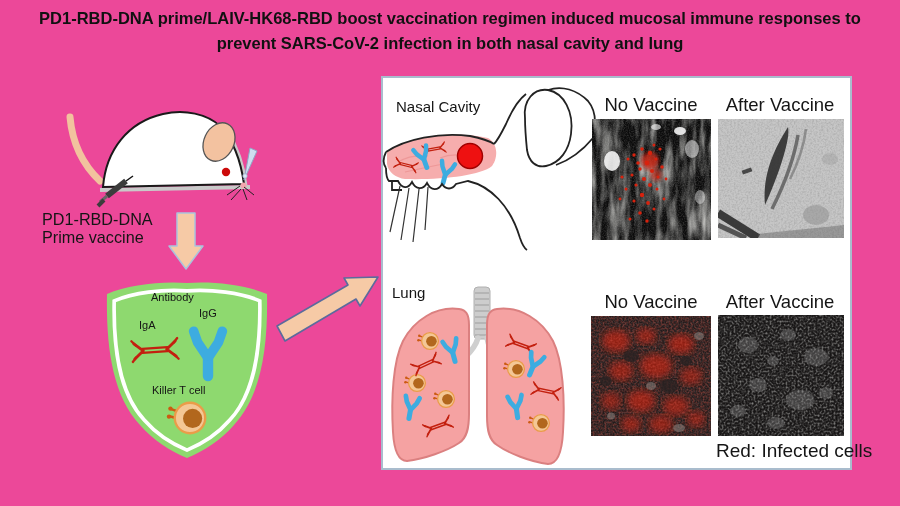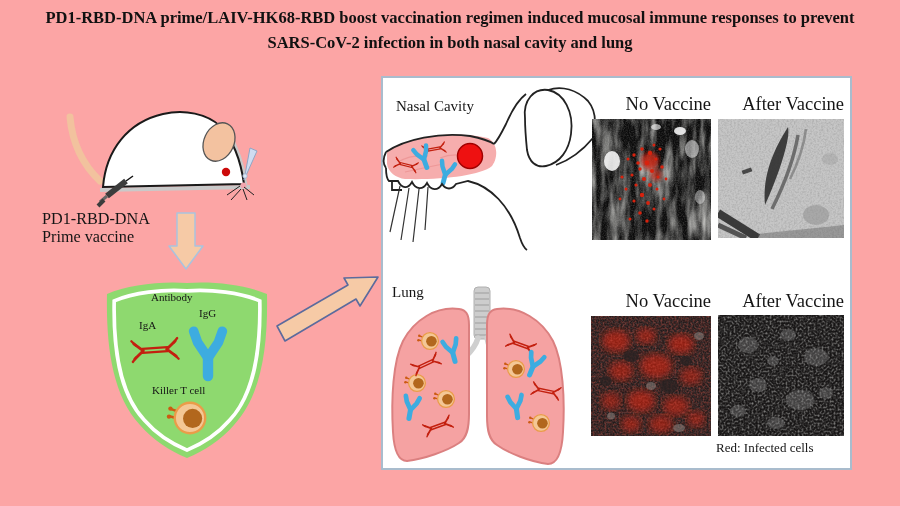--- a/index.html
+++ b/index.html
@@ -1,35 +1,35 @@
 <!DOCTYPE html>
 <html><head>
 <meta charset="utf-8">
 <style>
   html,body{margin:0;padding:0;background:#ffffff;}
   #stage{
-    position:relative;width:900px;height:506px;background:#fca5a5;overflow:hidden;
-    font-family:Liberation Serif, serif;color:#111;
+    position:relative;width:900px;height:506px;background:#ec4899;overflow:hidden;
+    font-family:Liberation Sans, sans-serif;color:#111;
   }
   .lbl{position:absolute;white-space:nowrap;color:#151515;}
   #figure-title{
     position:absolute;left:30px;top:6px;width:840px;text-align:center;
     font-size:16.5px;font-weight:bold;line-height:1.5;color:#111;white-space:normal;
   }
   .small-label{font-size:16.2px;line-height:1.12;}
   .shield-label{font-size:11px;font-weight:400;text-align:center;}
   .panel-title{font-size:15px;}
-  .micro-label{font-size:18.5px;text-align:right;}
+  .micro-label{font-size:18.5px;text-align:center;}
   #results-panel{
     position:absolute;left:381px;top:76px;width:467px;height:390px;
     border:2px solid #a9bccd;background:#ffffff;
   }
   svg.layer{position:absolute;left:0;top:0;}
   svg.micro{position:absolute;display:block;}
-  #legend-label{font-size:13px;}
+  #legend-label{font-size:19px;}
 </style>
 </head>
 <body>
 <div id="stage">
 
 <div id="results-panel"></div>
 
 <svg class="layer" width="900" height="506" viewBox="0 0 900 506">
   <defs>
 

